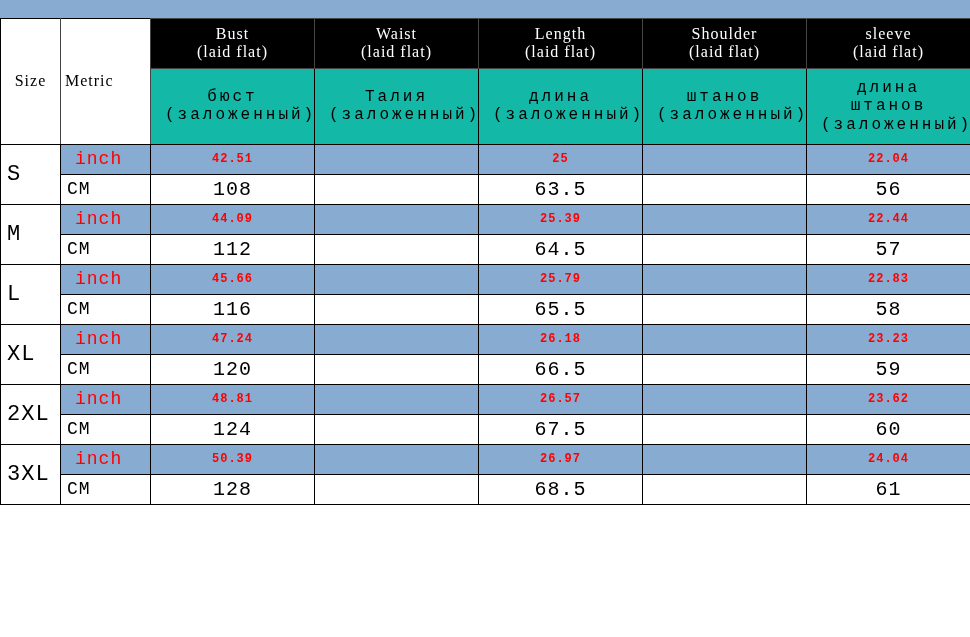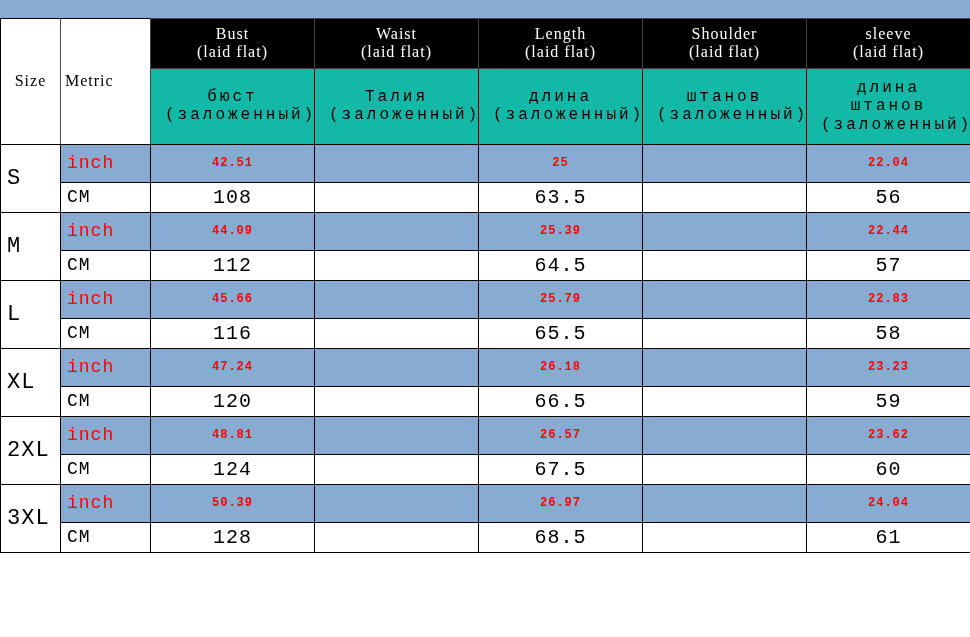--- a/index.html
+++ b/index.html
@@ -63,22 +63,22 @@
       background: #fff;
       color: #000;
       font-size: 22px;
       padding-left: 6px;
       text-align: left;
     }
     .metric-inch {
       background: #88acd1;
       color: #f00;
       text-align: left;
-      padding-left: 6px;
-      height: 38px;
+      padding-left: 14px;
+      height: 30px;
     }
     .metric-cm {
       background: #fff;
       color: #000;
       text-align: left;
       padding-left: 6px;
       height: 30px;
     }
     .val-inch {
       background: #88acd1;

